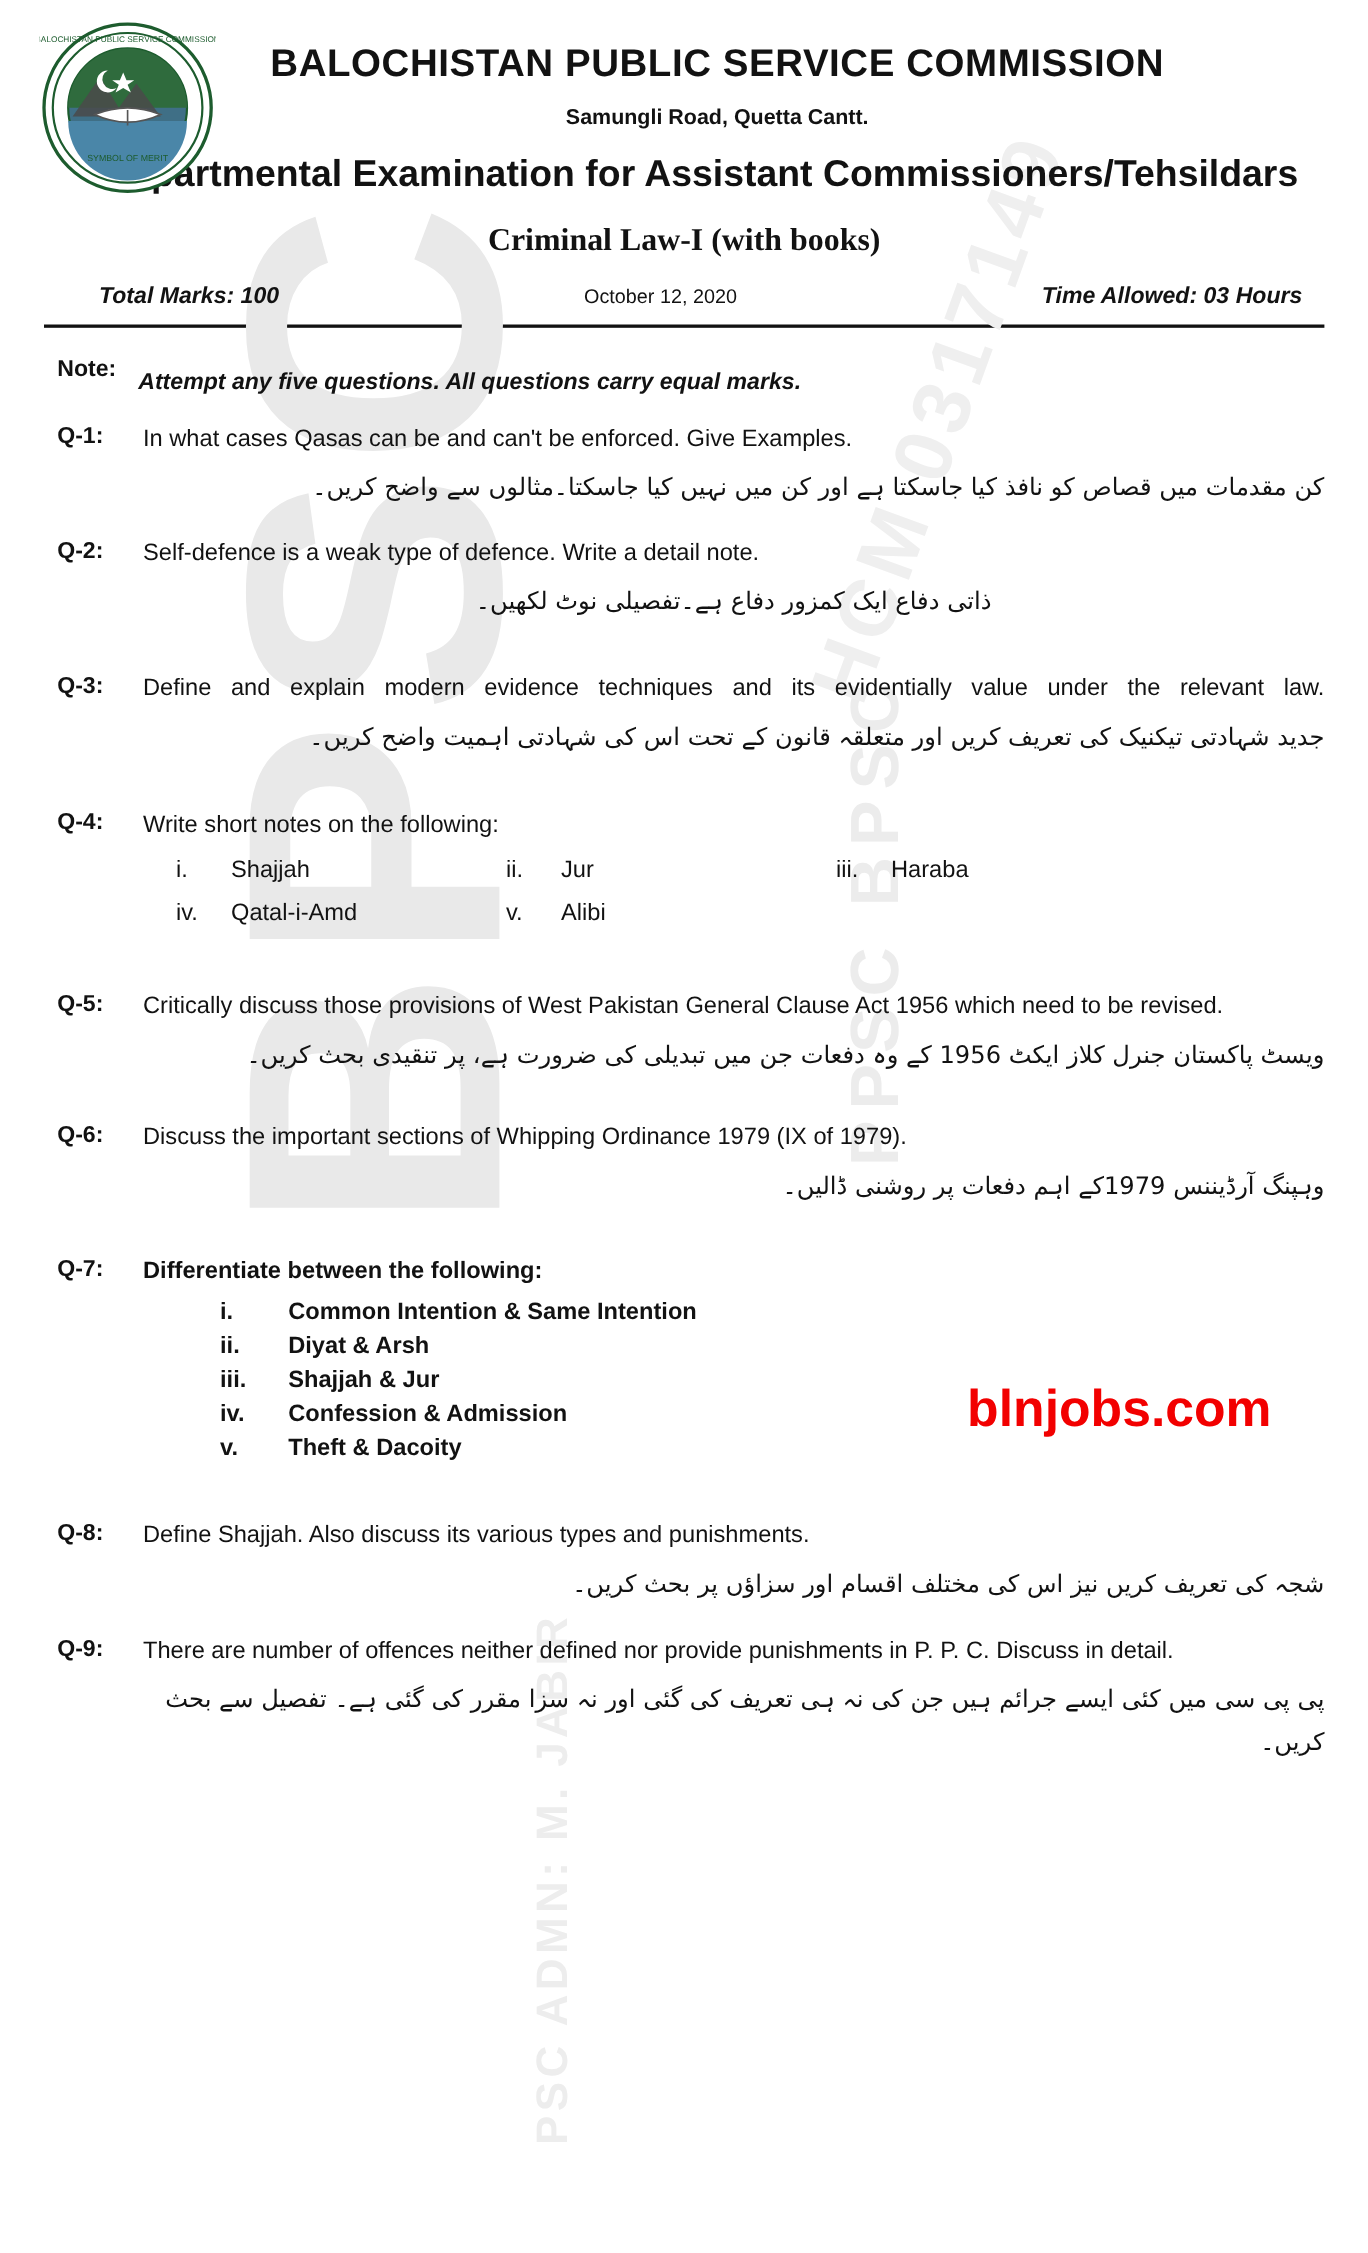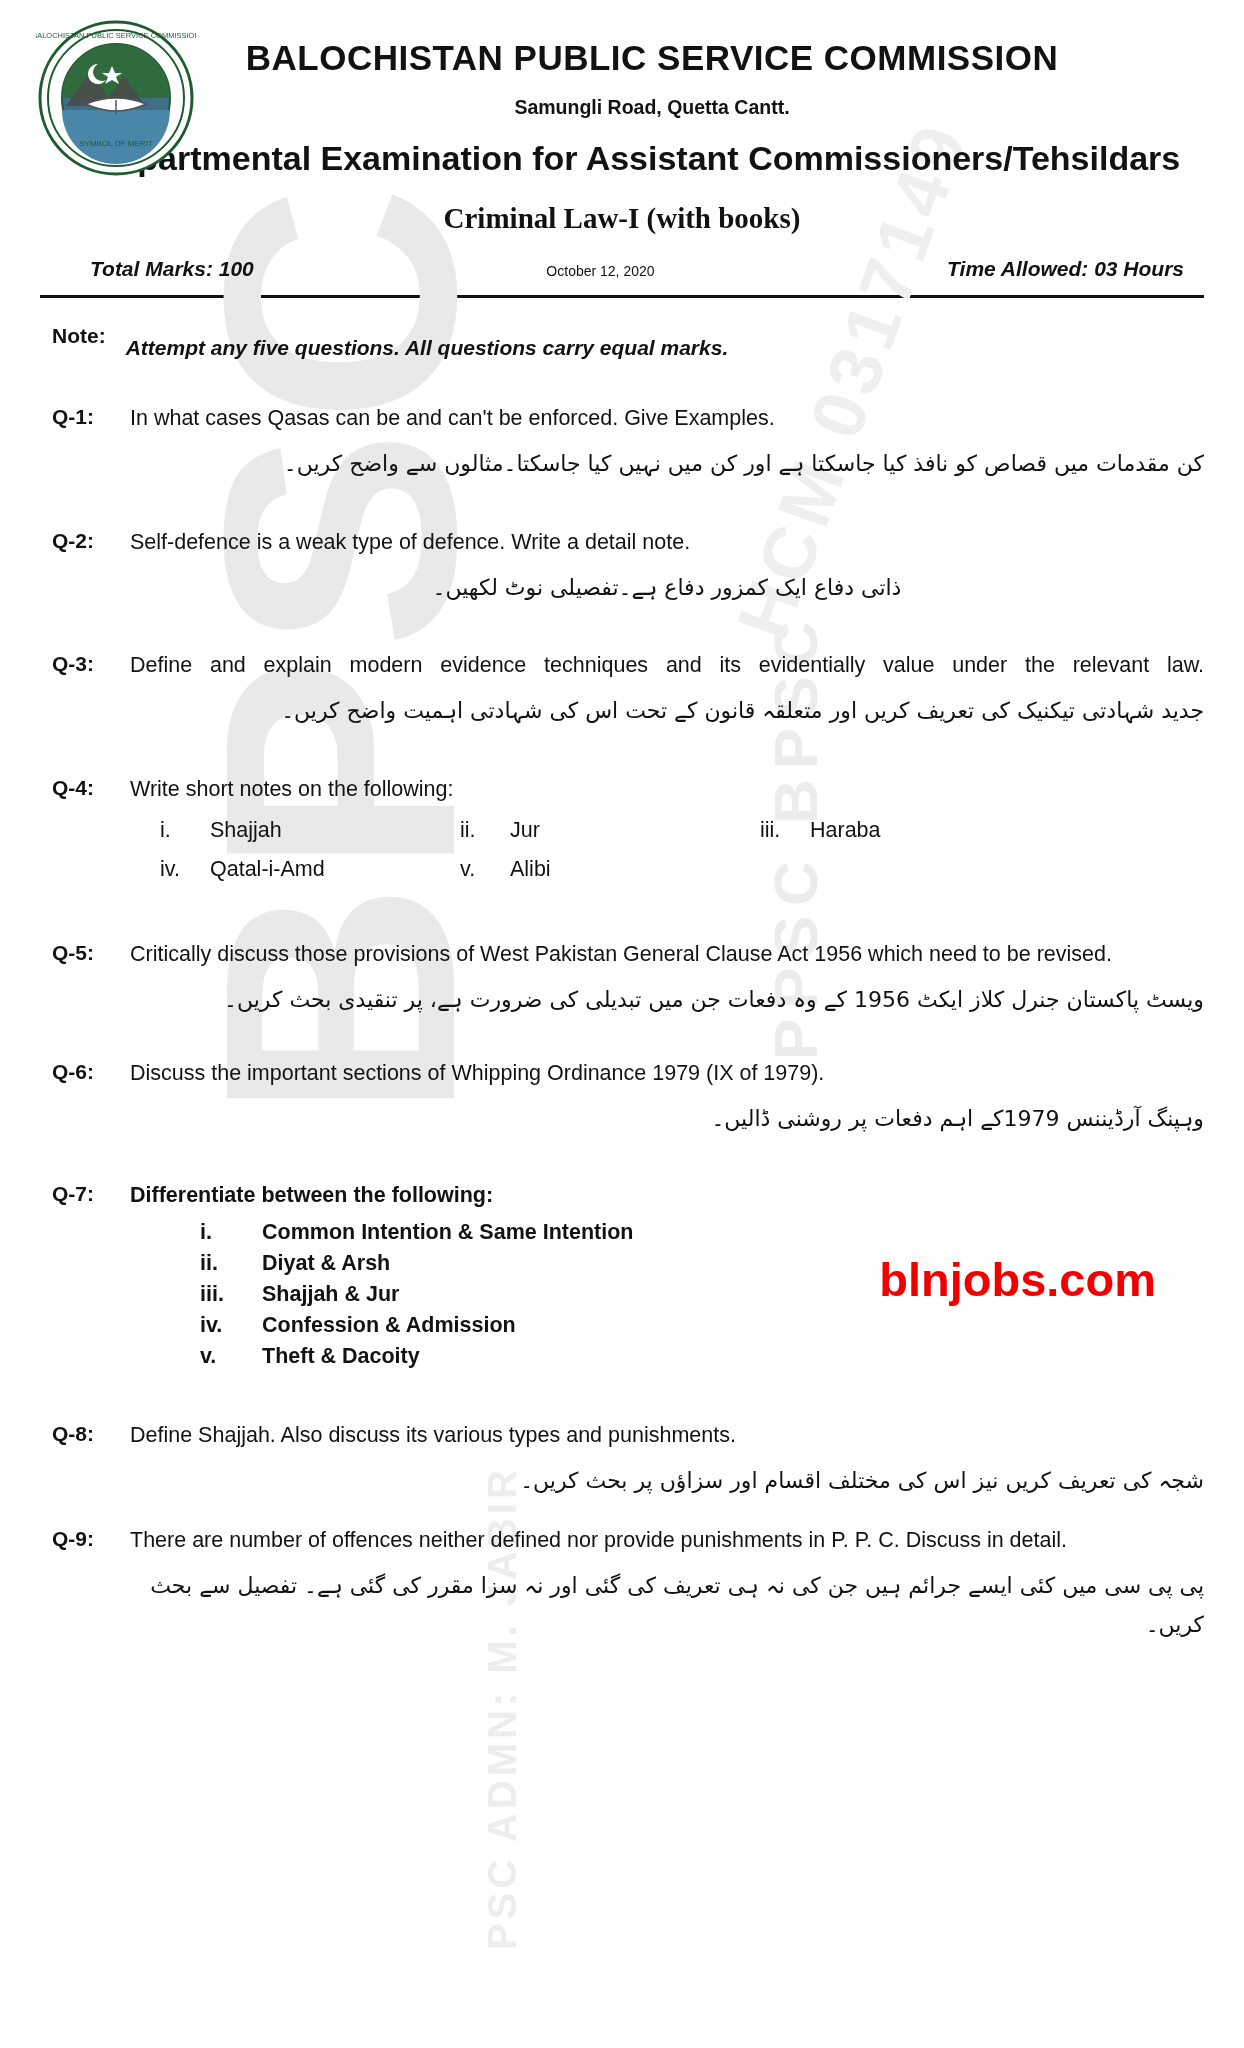--- a/index.html
+++ b/index.html
@@ -110,21 +110,21 @@
     align-items: baseline;
     padding: 0 20px 0 50px;
     margin-top: 22px;
     font-size: 21px;
     font-style: italic;
     font-weight: bold;
   }
   .meta-center {
     font-style: normal;
     font-weight: normal;
-    font-size: 14px;
+    font-size: 18px;
   }
 
   .rule {
     height: 3px;
     background: #111;
     margin: 14px 40px 0 40px;
   }
 
   
   .content {
@@ -137,21 +137,21 @@
     display: flex;
     gap: 20px;
     margin-top: 26px;
     font-size: 21px;
   }
   .note-label { font-weight: bold; }
   .note-text { font-style: italic; font-weight: bold; margin-top: 12px; }
 
   .q {
     display: flex;
-    margin-top: 44px;
+    margin-top: 24px;
     align-items: flex-start;
   }
   .q-num {
     width: 78px;
     flex: 0 0 78px;
     font-size: 21px;
     font-weight: bold;
     padding-top: 1px;
   }
   .q-body { flex: 1 1 auto; }

